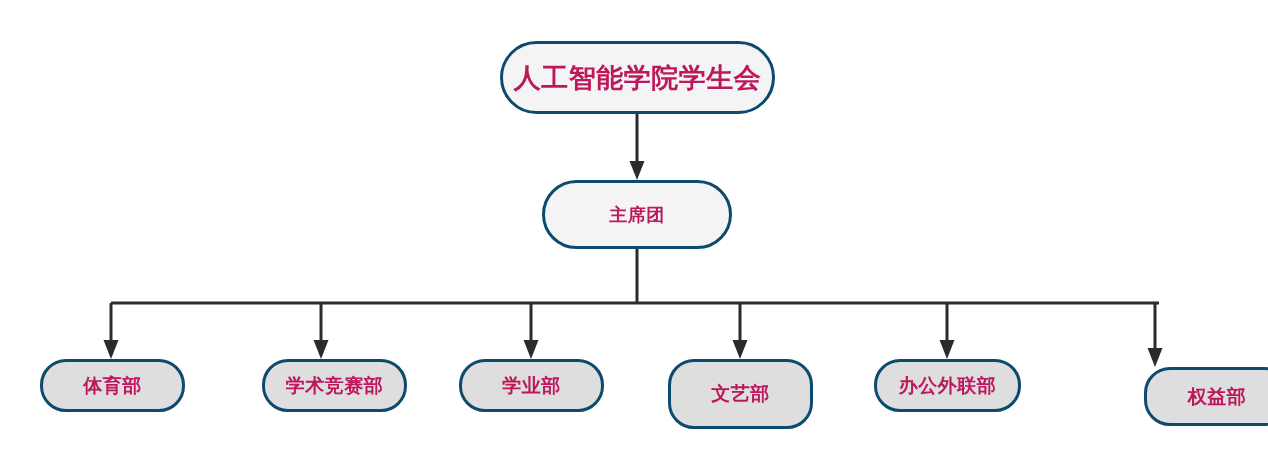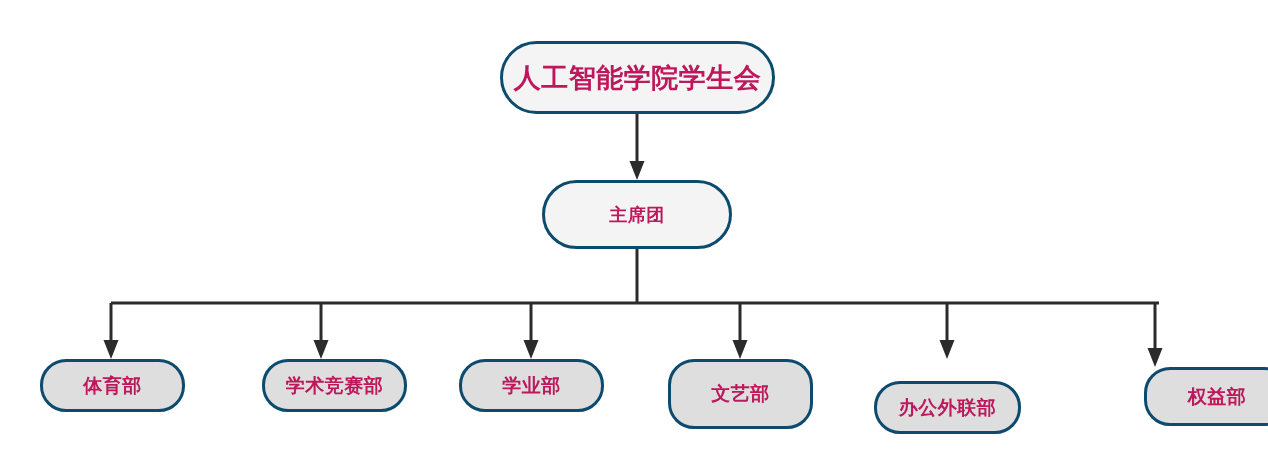--- a/index.html
+++ b/index.html
@@ -80,17 +80,17 @@
 
   <div class="node node-root" style="left: 500px; top: 41px; width: 275px; height: 73px;">人工智能学院学生会</div>
 
   <div class="node node-mid" style="left: 542px; top: 180px; width: 190px; height: 69px;">主席团</div>
 
   <div id="leaf-container">
       <div class="node node-leaf" style="left: 40px; top: 359px; width: 145px; height: 53px;">体育部</div>
       <div class="node node-leaf" style="left: 262px; top: 359px; width: 145px; height: 53px;">学术竞赛部</div>
       <div class="node node-leaf" style="left: 459px; top: 359px; width: 145px; height: 53px;">学业部</div>
       <div class="node node-leaf" style="left: 668px; top: 359px; width: 145px; height: 70px;">文艺部</div>
-      <div class="node node-leaf" style="left: 874px; top: 359px; width: 147px; height: 53px; margin-top: 22px;">办公外联部</div>
+      <div class="node node-leaf" style="left: 874px; top: 359px; width: 147px; height: 53px;">办公外联部</div>
       <div class="node node-leaf" style="left: 1144px; top: 367px; width: 146px; height: 59px;">权益部</div>
     </div>
 
 </div>
 
 </body></html>

